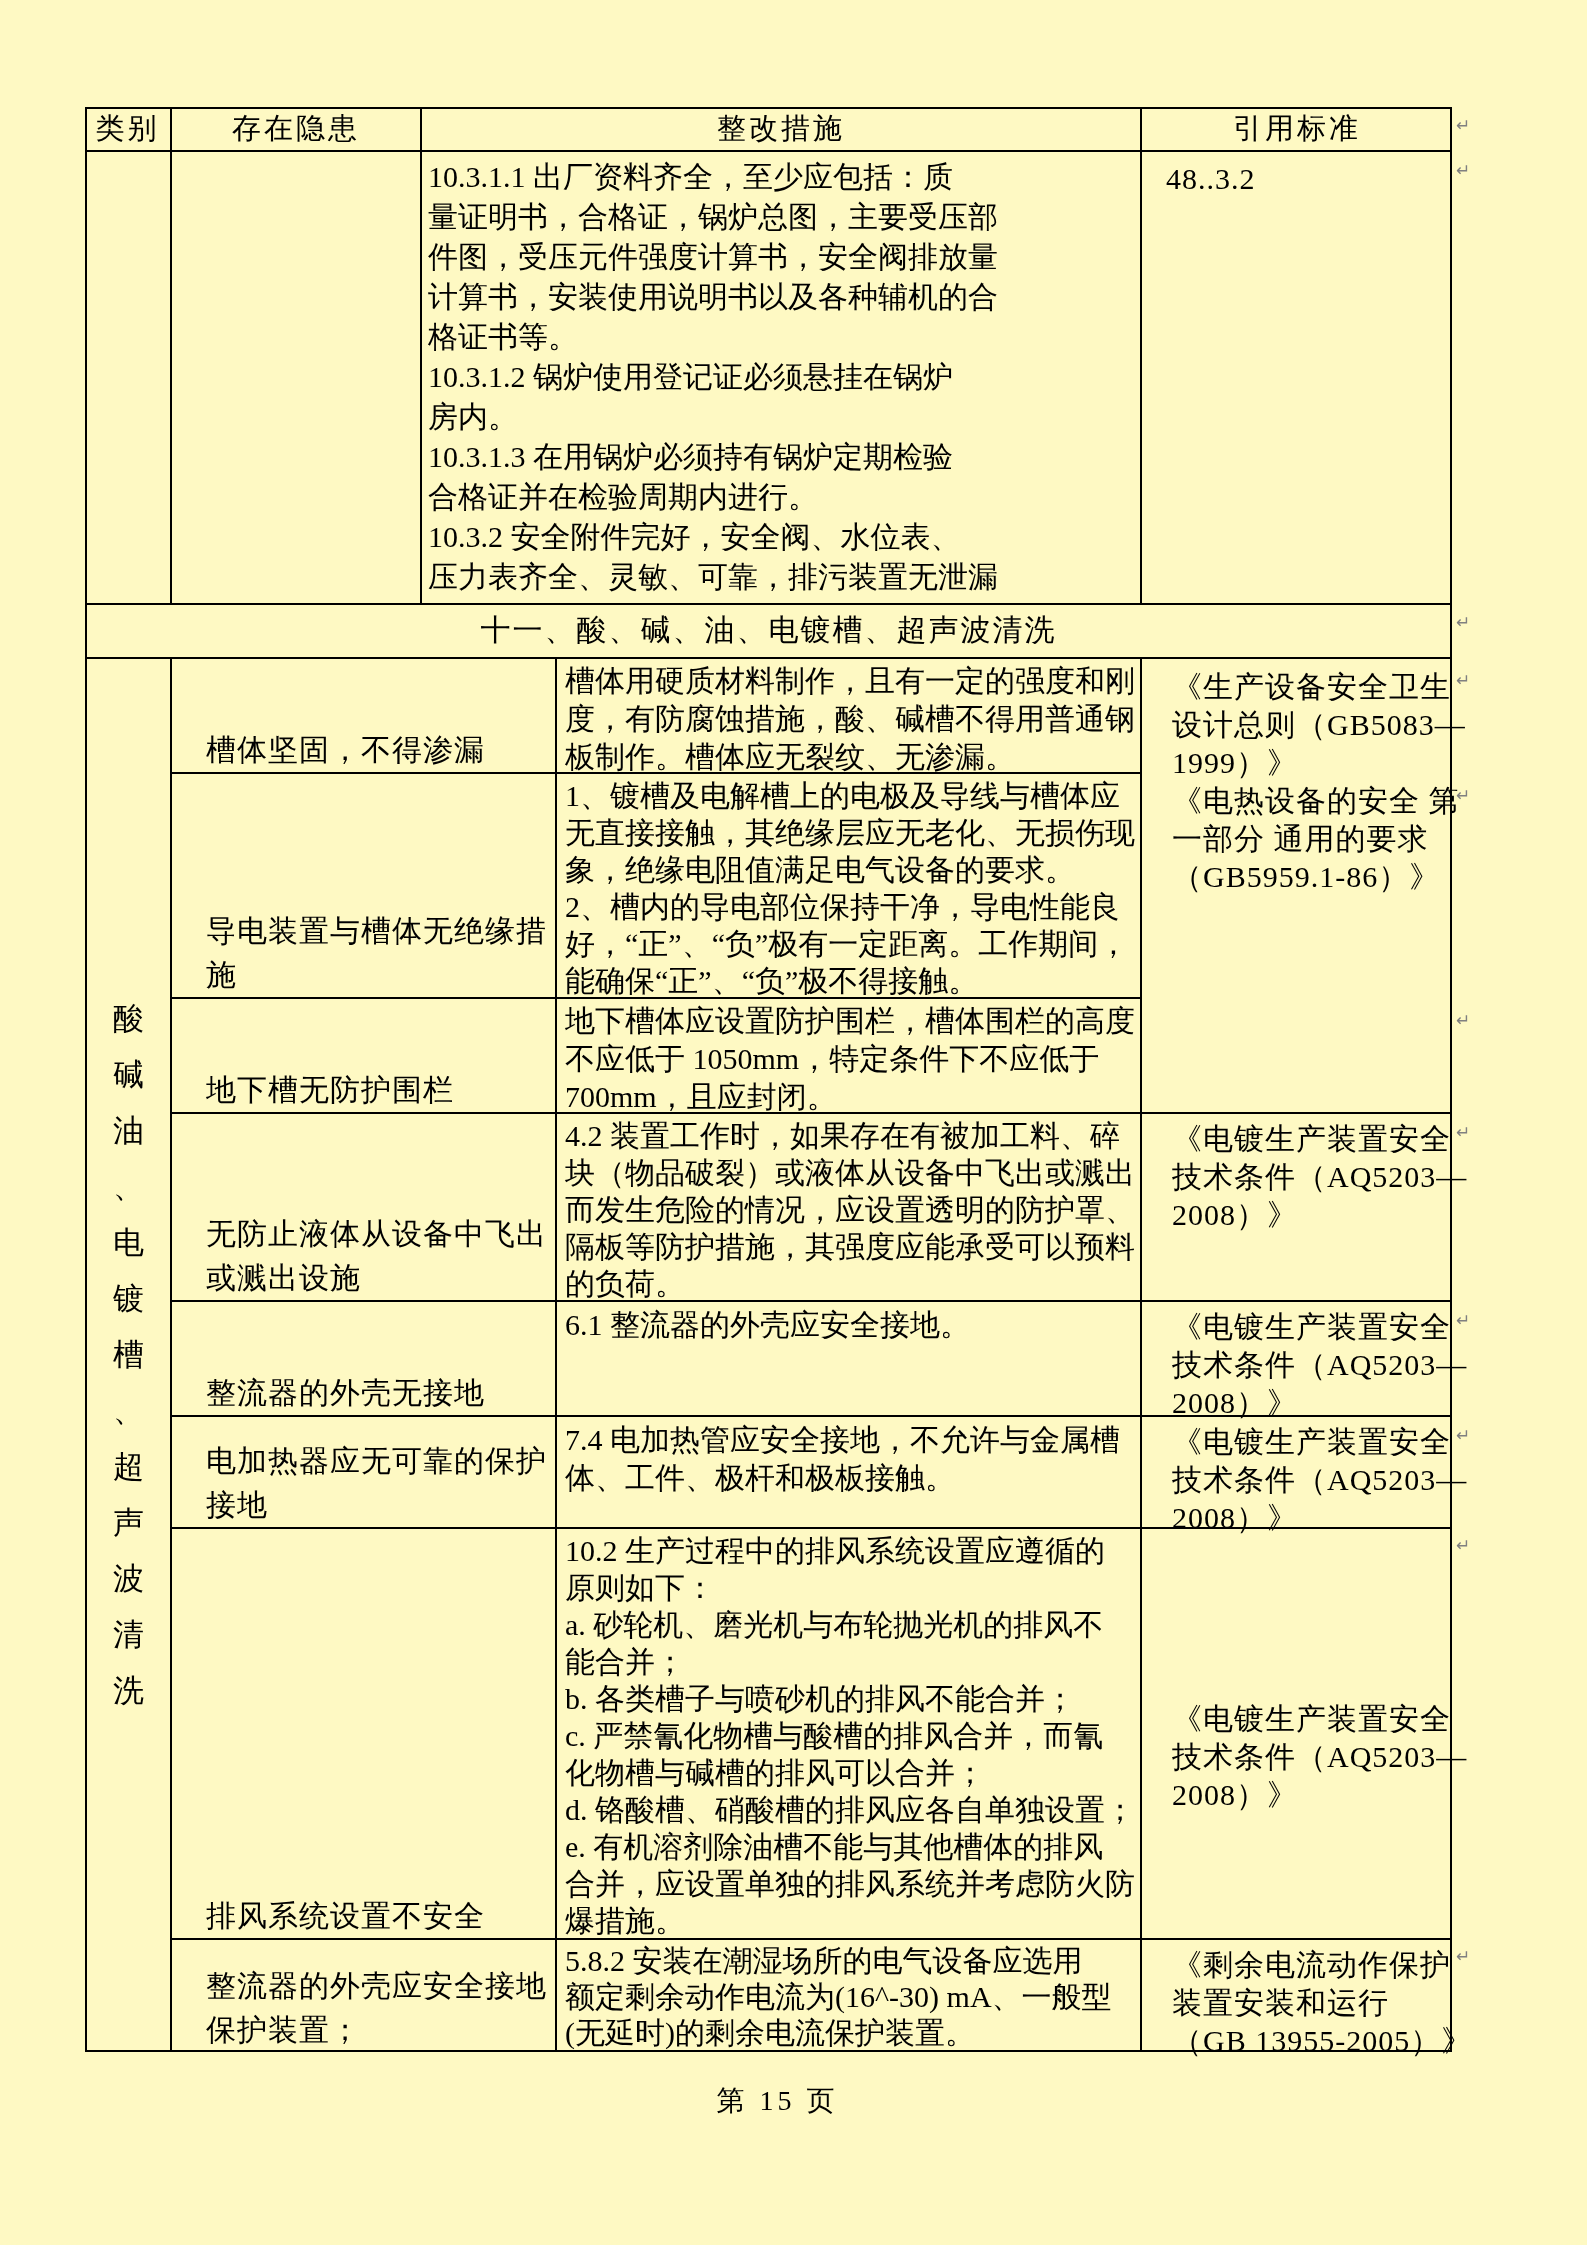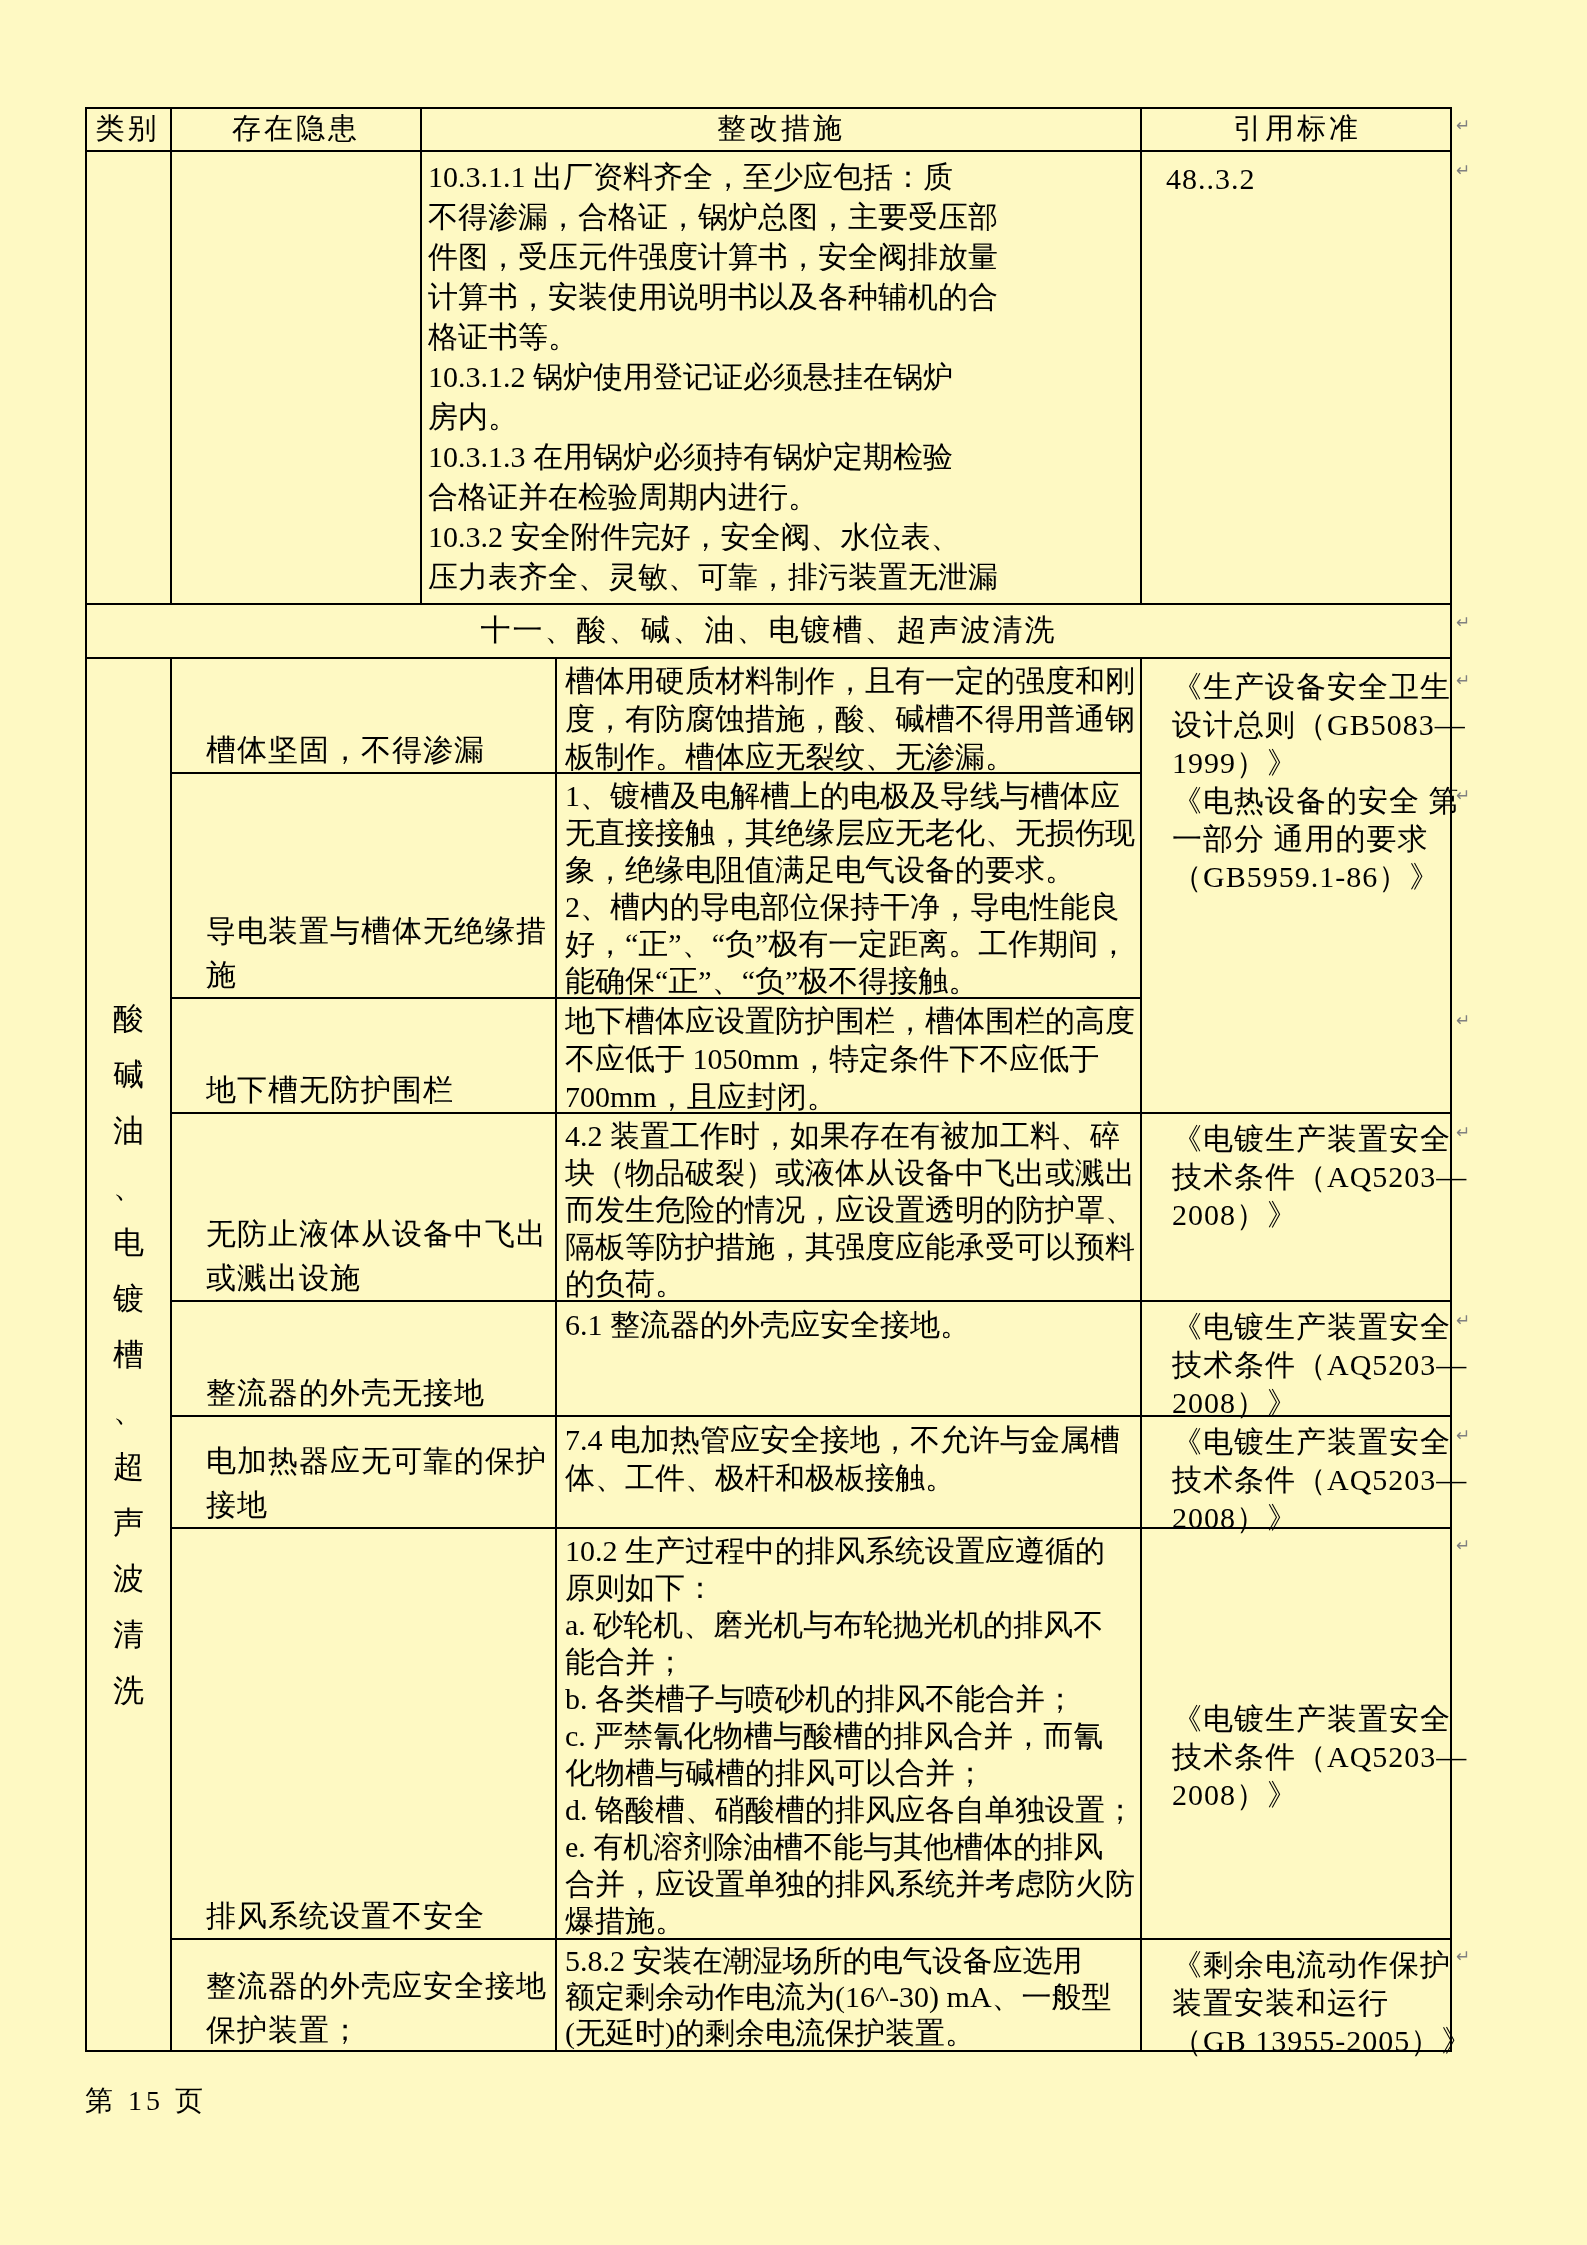--- a/index.html
+++ b/index.html
@@ -17,21 +17,21 @@
   .measure .ln{white-space:nowrap;}
   .hazard{position:absolute;display:flex;flex-direction:column;justify-content:flex-end;
           font-size:30px;letter-spacing:1px;}
   .hazard .ln{white-space:nowrap;line-height:44px;}
   .std{position:absolute;font-size:30px;letter-spacing:1px;}
   .std .ln{white-space:nowrap;line-height:38px;margin-left:14px;}
   .vcat{position:absolute;left:85px;top:657px;width:87px;height:1395px;display:flex;
         flex-direction:column;justify-content:center;align-items:center;font-size:31px;}
   .vcat .ln{line-height:56px;height:56px;}
   .pilcrow{position:absolute;font-family:"DejaVu Sans",sans-serif;font-size:17px;color:#808080;}
-  .footer{position:absolute;left:85px;top:2082px;width:1367px;text-align:left;
+  .footer{position:absolute;left:94px;top:2082px;width:1367px;text-align:center;
           font-size:28px;letter-spacing:4px;}
 </style>
 </head>
 <body>
 
 <div class="page">
 
   <div class="tborder"></div>
 
   <div class="vline" style="left:170px;top:107px;height:496px;"></div>
@@ -53,21 +53,21 @@
   <div class="hline" style="left:170px;top:1938px;width:1282px;"></div>
 
   <div class="hdr" style="left:85px;width:85px;">类别</div>
   <div class="hdr" style="left:172px;width:248px;">存在隐患</div>
   <div class="hdr" style="left:422px;width:718px;">整改措施</div>
   <div class="hdr" style="left:1142px;width:310px;">引用标准</div>
 
   <div class="measure" style="left:428px;top:157px;width:710px;">
     <div style="line-height:40px;">
         <div class="ln">10.3.1.1 出厂资料齐全，至少应包括：质</div>
-        <div class="ln">不得渗漏，合格证，锅炉总图，主要受压部</div>
+        <div class="ln">量证明书，合格证，锅炉总图，主要受压部</div>
         <div class="ln">件图，受压元件强度计算书，安全阀排放量</div>
         <div class="ln">计算书，安装使用说明书以及各种辅机的合</div>
         <div class="ln">格证书等。</div>
         <div class="ln">10.3.1.2 锅炉使用登记证必须悬挂在锅炉</div>
         <div class="ln">房内。</div>
         <div class="ln">10.3.1.3 在用锅炉必须持有锅炉定期检验</div>
         <div class="ln">合格证并在检验周期内进行。</div>
         <div class="ln">10.3.2 安全附件完好，安全阀、水位表、</div>
         <div class="ln">压力表齐全、灵敏、可靠，排污装置无泄漏</div>
       </div>

